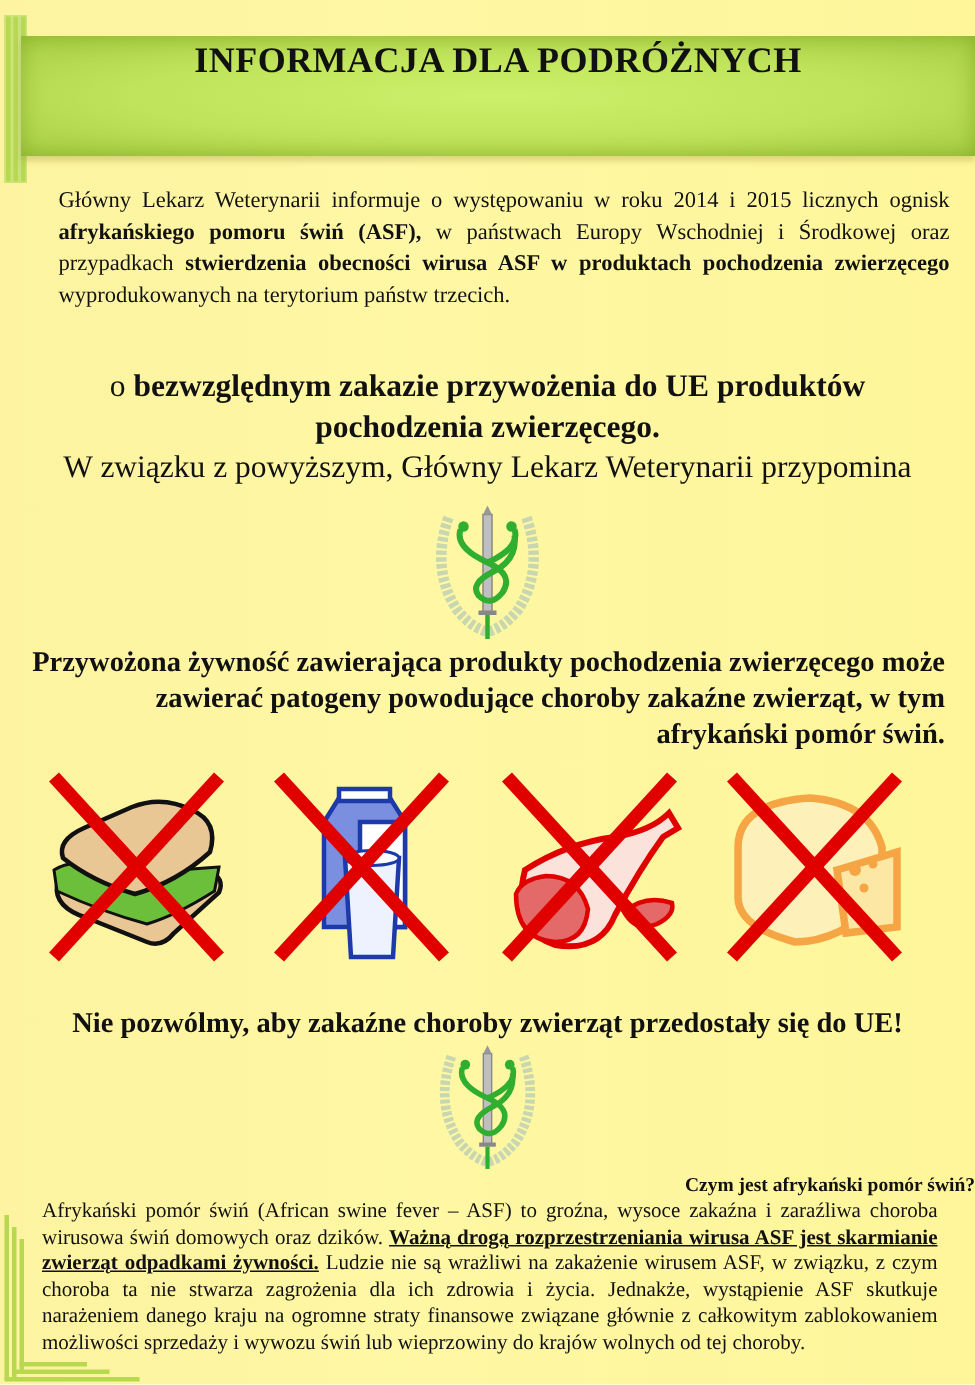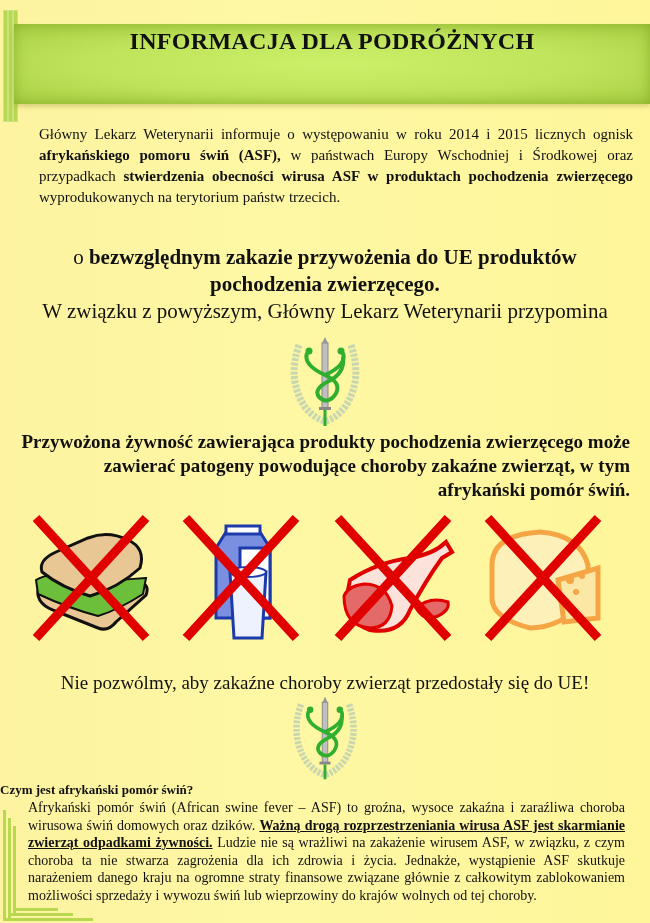--- a/index.html
+++ b/index.html
@@ -29,24 +29,24 @@
   }
   .logo { position:absolute; left:285px; width:80px; height:95px; }
   .warning {
     position:absolute; left:20px; top:430px; width:610px; text-align:right;
     font-size:19px; line-height:24px; font-weight:bold;
   }
   .icons { position:absolute; top:510px; left:28px; width:600px; height:135px; }
   .icon-item { position:absolute; top:0; width:125px; height:135px; }
   .closing {
     position:absolute; left:10px; top:672px; width:630px; text-align:center;
-    font-size:19px; font-weight:normal;
+    font-size:19px; font-weight:bold;
   }
   .faq-title {
-    position:absolute; left:0; top:782px; width:650px; text-align:left;
+    position:absolute; left:0; top:782px; width:650px; text-align:right;
     font-size:13px; font-weight:bold;
   }
   .faq-body {
     position:absolute; left:28px; top:799px; width:597px;
     font-size:14px; line-height:17.5px; text-align:justify;
   }
   .faq-body b.u { text-decoration:underline; }
   .corner { position:absolute; left:0; top:810px; width:100px; height:113px; }
 </style>
 </head>

